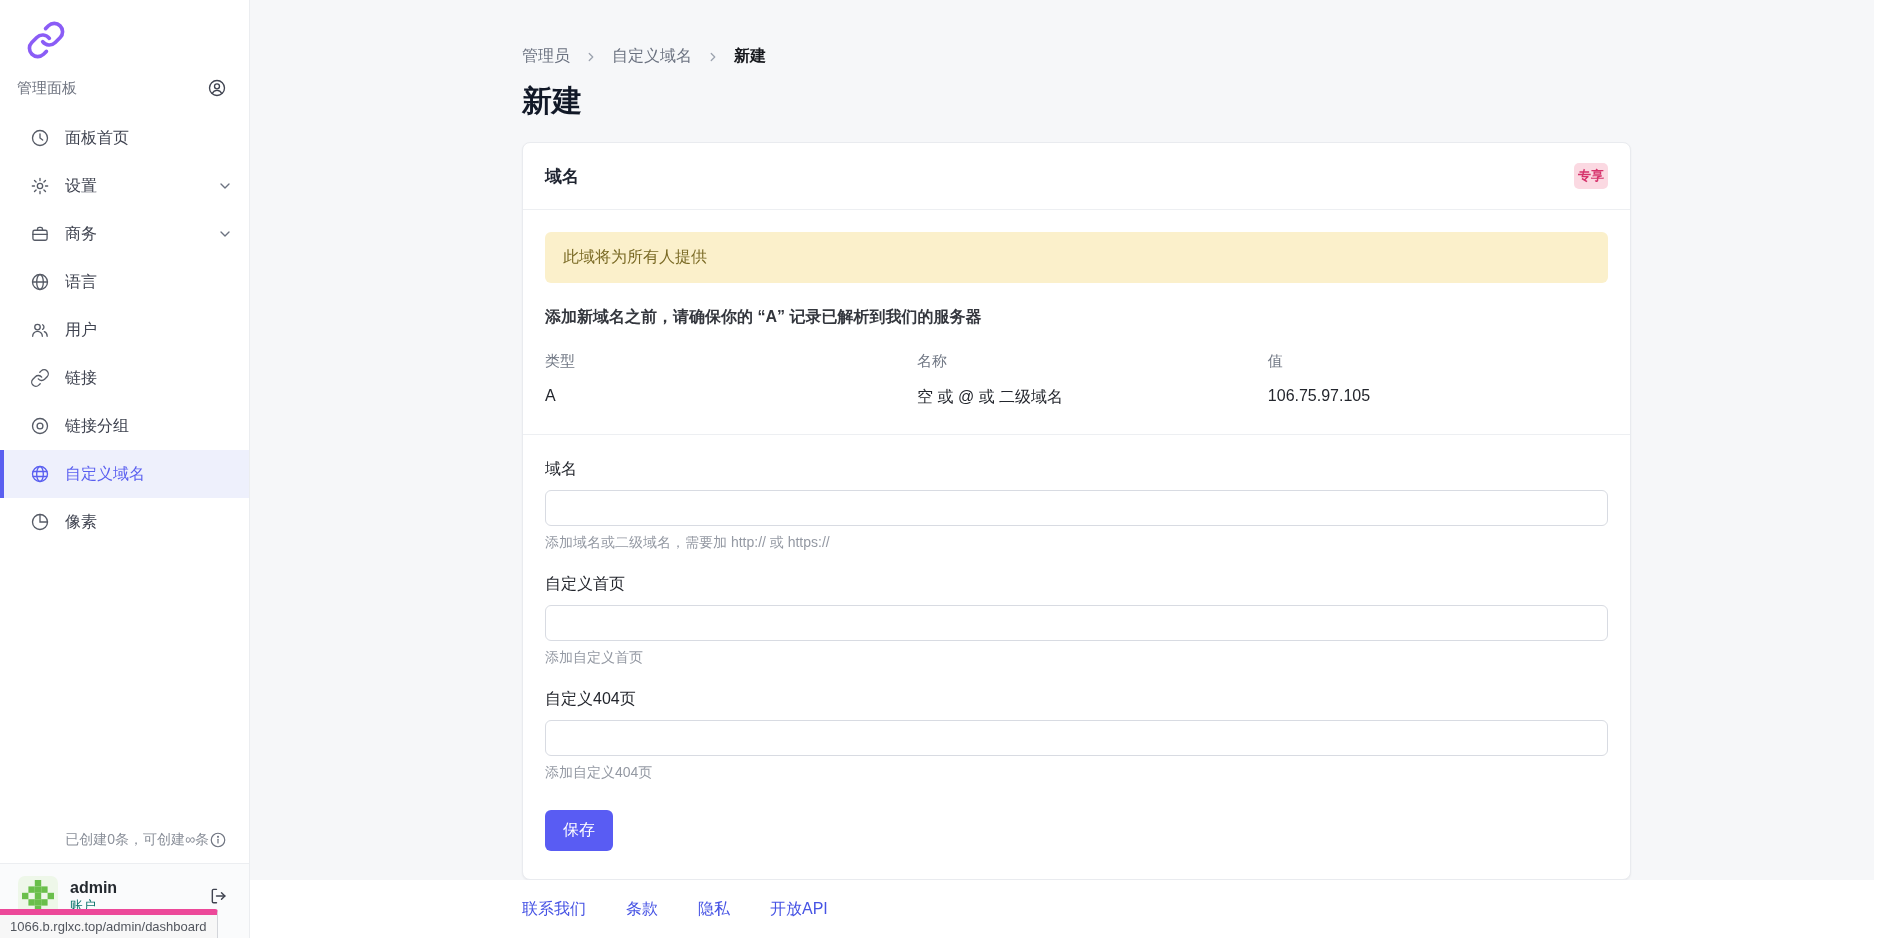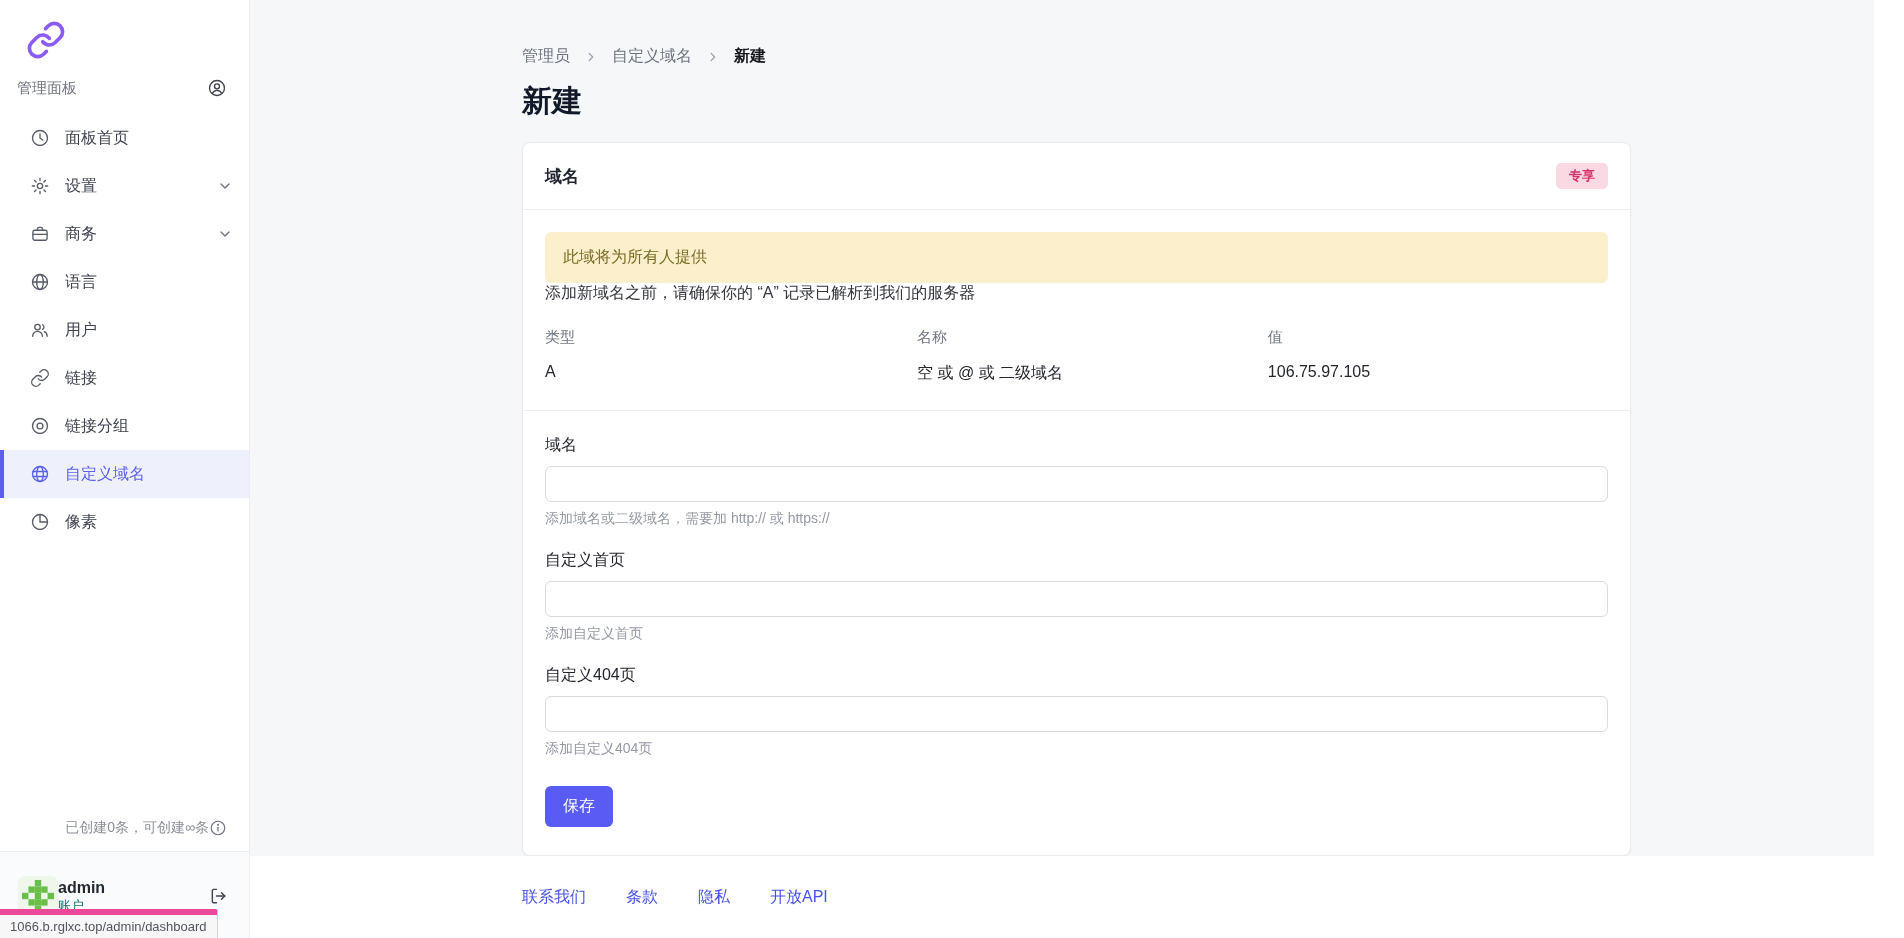--- a/index.html
+++ b/index.html
@@ -35,21 +35,21 @@
   .mi-chevron { margin-left:auto; color:#6b7280; display:flex; }
 
   .sb-bottom { margin-top:auto; }
   .quota-row {
     display:flex; align-items:center; justify-content:flex-end;
     padding:12px 22px 14px 17px; color:#8a8f99; font-size:14px;
   }
   .quota-row .info-ic { color:#6f7480; display:flex; cursor:pointer; }
   .user-row {
     border-top:1px solid #eceef1; background:#fafbfc;
-    display:flex; align-items:center; gap:0; padding:24px 20px 22px 18px;
+    display:flex; align-items:center; gap:12px; padding:12px 20px 22px 18px;
   }
   .user-meta { display:flex; flex-direction:column; line-height:1.25; }
   .user-name { font-size:16px; font-weight:700; color:#24292f; }
   .user-role { font-size:13px; color:#0f766e; }
   .logout-btn { margin-left:auto; color:#3f4350; display:flex; cursor:pointer; }
 
   
   .main { flex:1; display:flex; flex-direction:column; background:#f6f7f9; min-width:0; }
   .content { flex:1; padding:46px 0 0 272px; }
 
@@ -65,25 +65,25 @@
     border:1px solid #e9ebef; border-radius:8px;
     box-shadow:0 1px 2px rgba(16,24,40,.05);
   }
   .card-header {
     display:flex; align-items:center; justify-content:space-between;
     padding:20px 22px; border-bottom:1px solid #edeff2;
   }
   .card-title { font-size:17px; font-weight:600; color:#1f2430; }
   .badge {
     background:#fbd9e2; color:#d6336c; font-size:13px; font-weight:600;
-    padding:4px 13px; border-radius:5px;
+    padding:4px 4px; border-radius:5px;
   }
   .card-section-a { padding:22px 22px 26px 22px; border-bottom:1px solid #edeff2; }
   .notice { background:#fbf0cb; color:#7a6a25; padding:15px 18px; border-radius:6px; font-size:16px; }
-  .instruction { font-size:16px; font-weight:400; color:#33363d; }
+  .instruction { margin-top:24px; font-size:16px; font-weight:700; color:#33363d; }
   .dns { display:grid; grid-template-columns:35% 33% 32%; margin-top:24px; row-gap:16px; }
   .dns-h { color:#707784; font-size:15px; }
   .dns-v { color:#23262d; font-size:16px; }
 
   .card-section-b { padding:24px 22px 28px 22px; }
   .field-label { font-size:16px; font-weight:500; color:#23262d; margin-bottom:10px; }
   .text-input {
     width:100%; height:36px; border:1px solid #d8dbe2; border-radius:6px;
     background:#fff; padding:0 12px; font-size:15px; outline:none;
     font-family:"Liberation Sans","DejaVu Sans",sans-serif;

